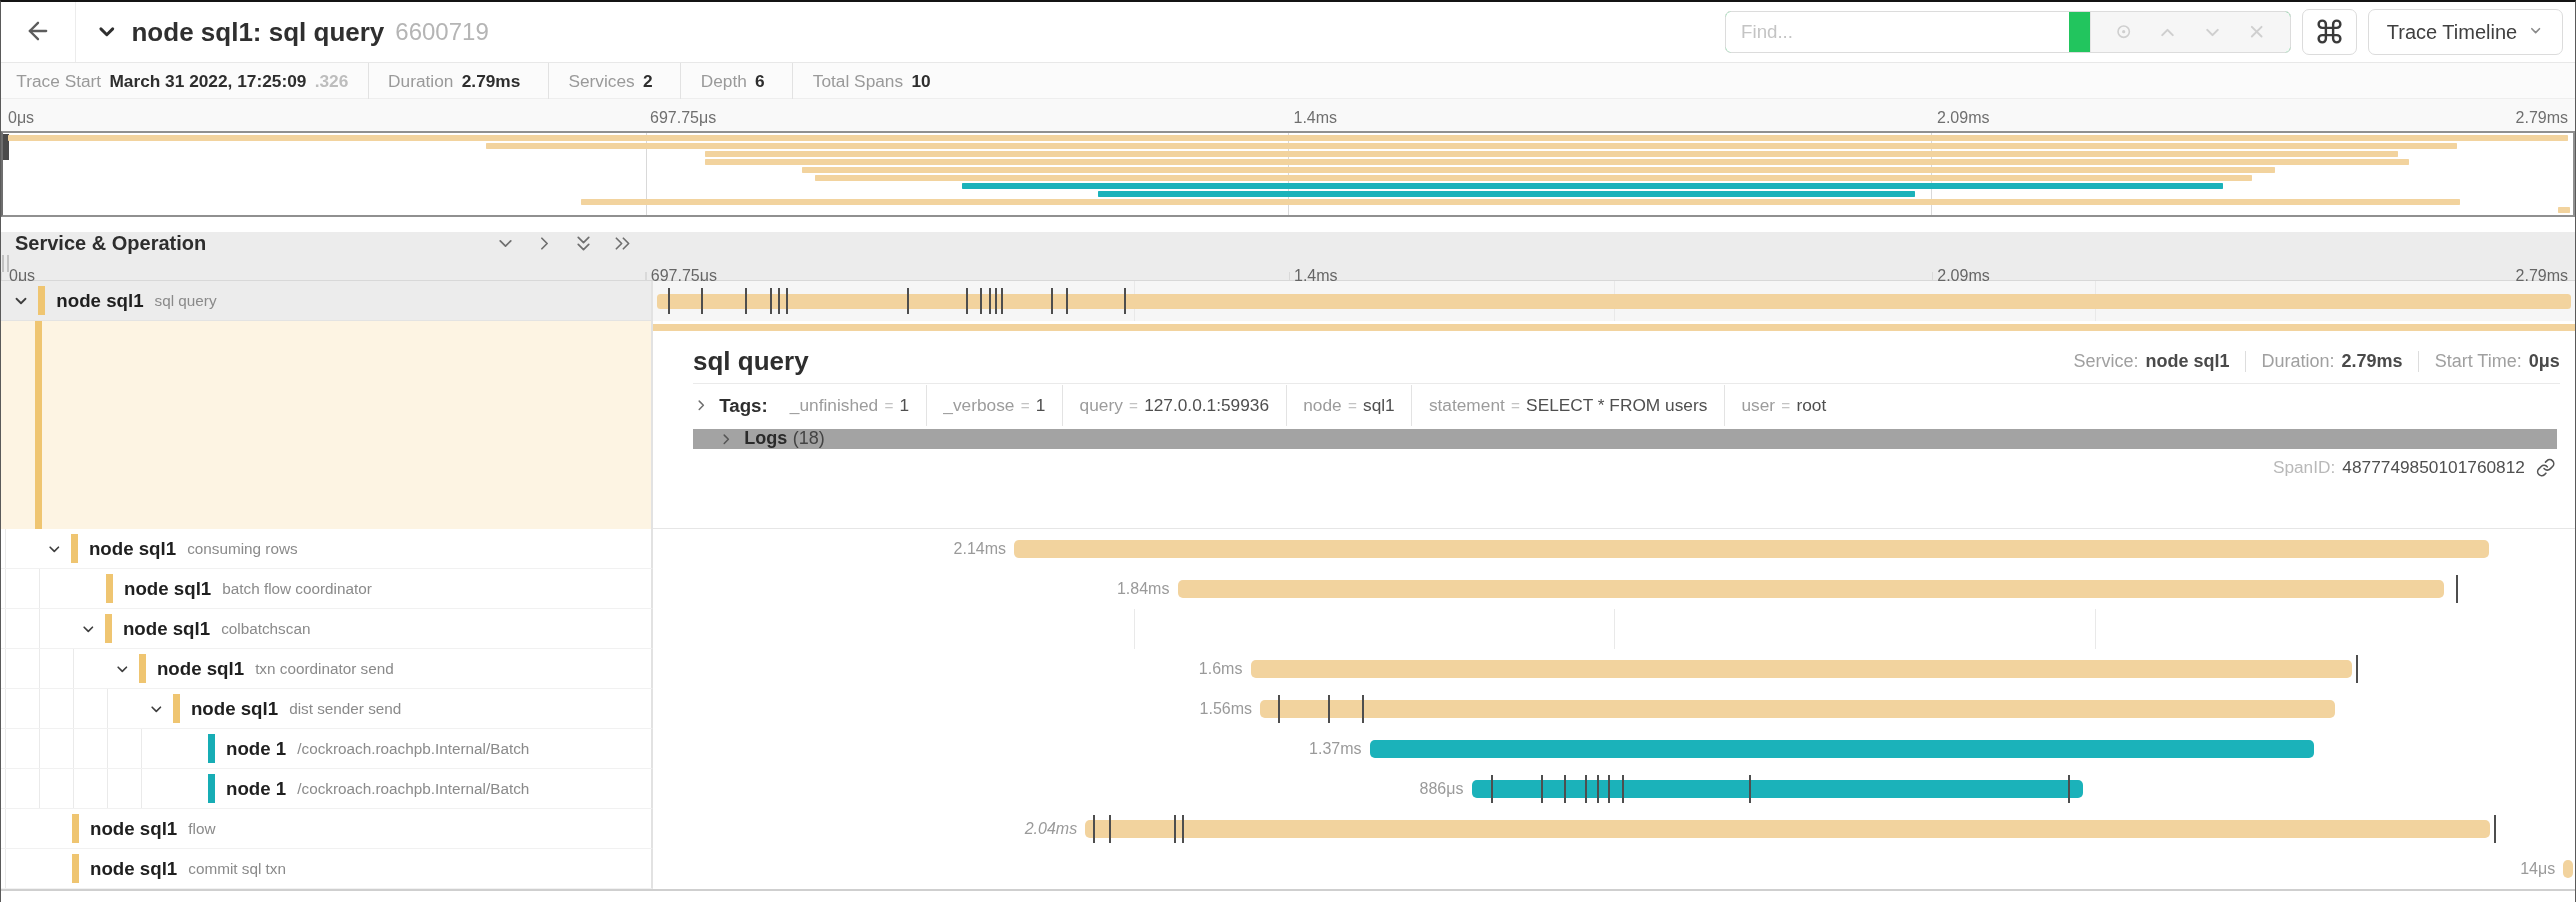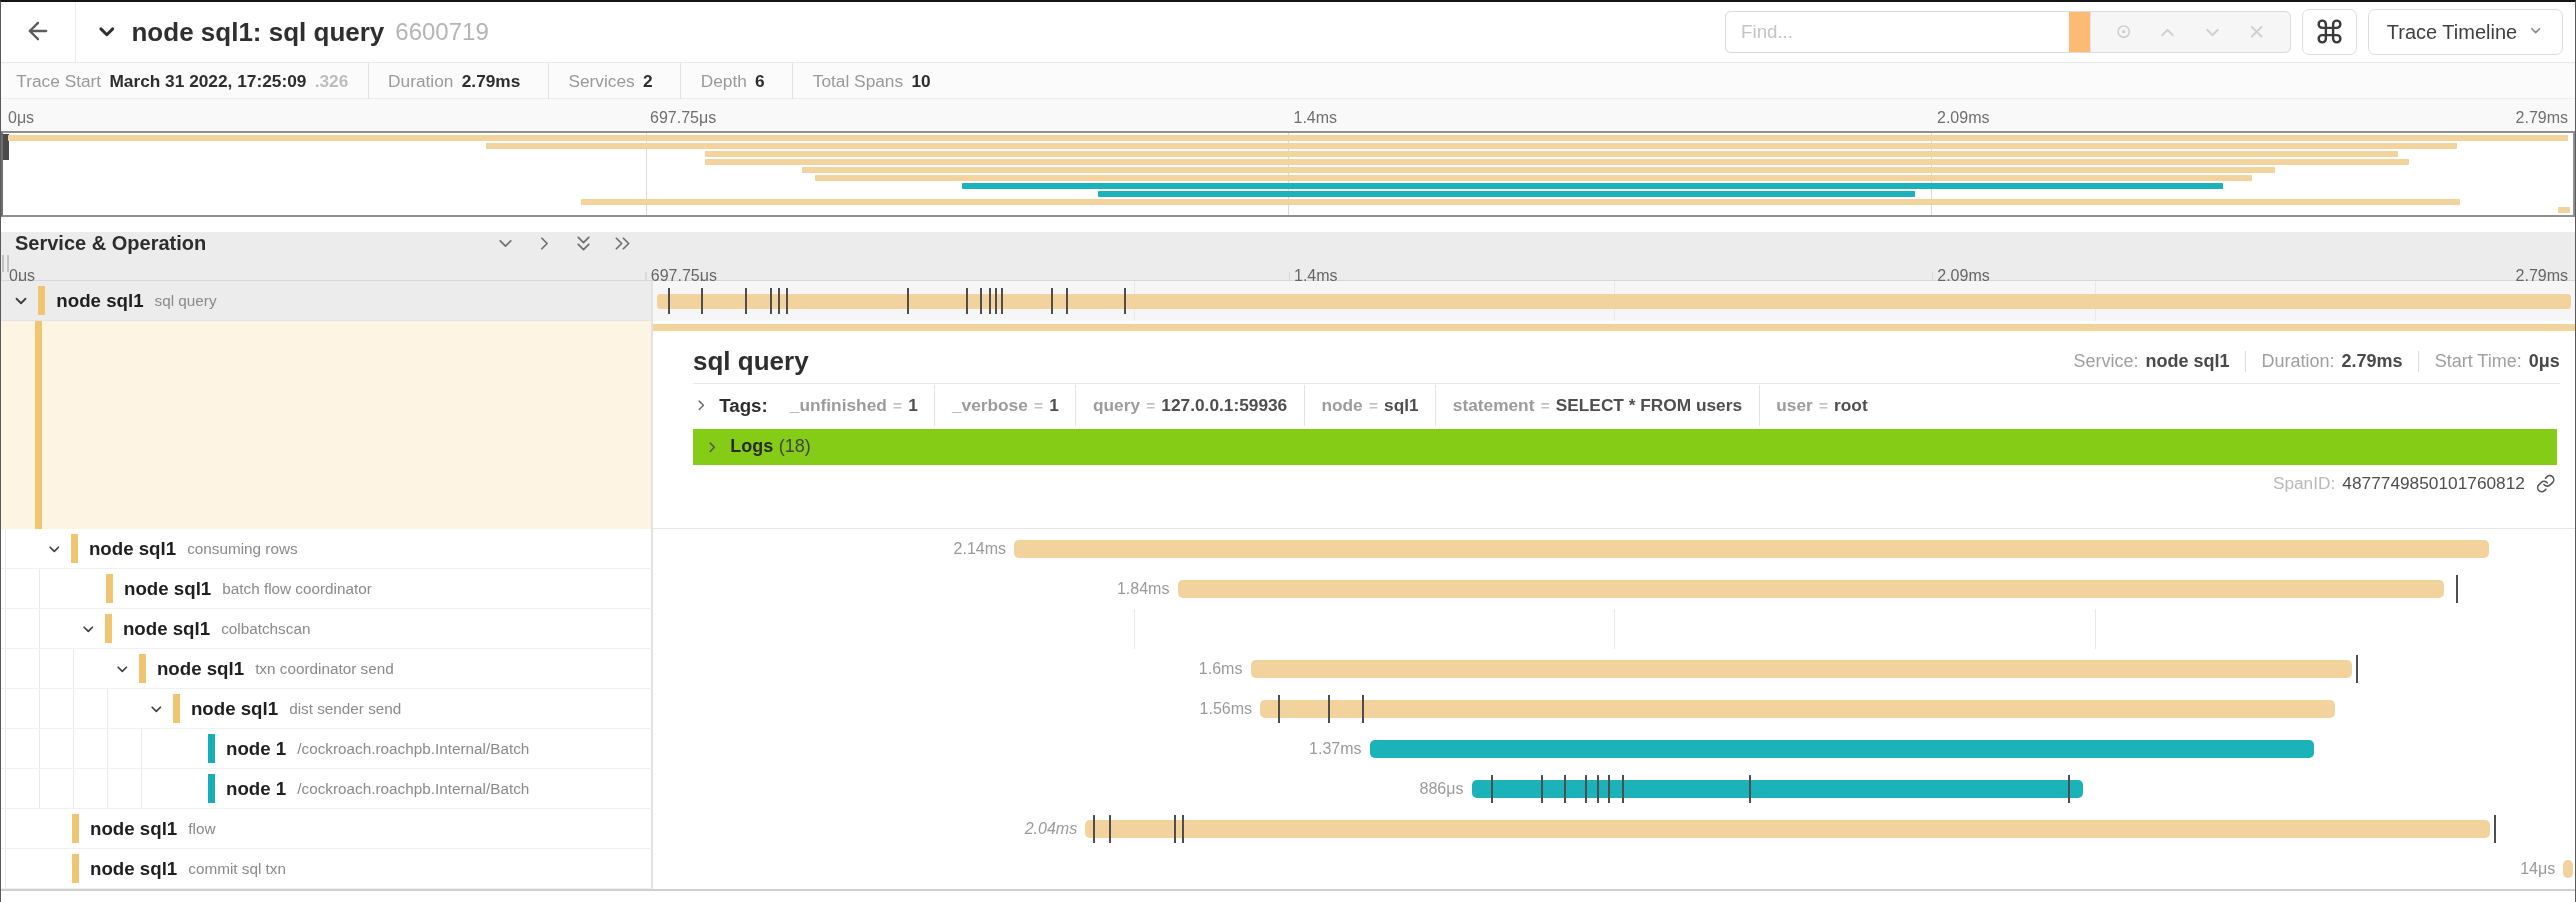--- a/index.html
+++ b/index.html
@@ -7,21 +7,21 @@
   #root{width:2576px;height:903px;background:#fff;border:1.4px solid #5a5a5a;border-top:2.8px solid #141414;overflow:hidden;position:relative;}
 
   
   .hdr{height:61px;display:flex;align-items:center;background:#fff;border-bottom:1.4px solid #e8e8e8;}
   .back{width:75px;height:100%;display:flex;align-items:center;justify-content:center;border-right:1.4px solid #ececec;cursor:pointer;}
   .title-wrap{display:flex;align-items:center;margin-left:19.4px;}
   .hchev{display:flex;align-items:center;margin-right:12.5px;}
   .htitle{font-size:26px;font-weight:700;color:#2f2f2f;white-space:nowrap;}
   .trace-id{font-size:24px;font-weight:400;color:#b5b5b5;margin-left:11px;}
   .hspacer{flex:1;}
-  .find-group{display:flex;height:42px;width:566px;border:1.4px solid #dcdcdc;border-radius:5.5px;overflow:hidden;background:#fdba74;gap:21px;}
+  .find-group{display:flex;height:42px;width:566px;border:1.4px solid #dcdcdc;border-radius:5.5px;overflow:hidden;background:#22c55e;gap:21px;}
   .find-input{flex:1;border:0;outline:none;font-size:18.7px;color:#444;padding:0 15.3px;font-family:"Liberation Sans",sans-serif;}
   .find-input::placeholder{color:#c4c4c4;}
   .find-suffix{width:200px;background:#f6f6f6;border-left:1.4px solid #e4e4e4;display:flex;align-items:center;justify-content:space-evenly;}
   .sicon{display:flex;align-items:center;}
   .cmd-btn{margin-left:11px;width:55px;height:46px;border:1.4px solid #dcdcdc;border-radius:7px;background:#fff;display:flex;align-items:center;justify-content:center;cursor:pointer;}
   .tt-btn{margin:0 12.5px 0 11px;height:46px;border:1.4px solid #dcdcdc;border-radius:7px;background:#fff;display:flex;align-items:center;gap:11px;padding:0 18px;font-size:20px;color:#404040;cursor:pointer;white-space:nowrap;}
 
   
   .meta{height:36px;display:flex;align-items:center;background:#fbfbfb;border-bottom:1.4px solid #eeeeee;padding-left:15.3px;font-size:17.3px;color:#9a9a9a;}
   .meta-item{display:flex;align-items:baseline;gap:8.3px;padding:0 19.4px;border-right:1.4px solid #e2e2e2;line-height:36px;}
@@ -76,24 +76,24 @@
   .dright{flex:1;position:relative;background:#fff;border-bottom:1.4px solid #e6e6e6;}
   .strip{position:absolute;top:2.8px;left:0;right:0;height:7px;background:#f2d39e;}
   .dcontent{position:absolute;top:19.4px;left:0;right:0;bottom:0;padding:0 15.3px 0 40px;}
   .dtitle-row{display:flex;align-items:center;height:43px;border-bottom:1.4px solid #eaeaea;}
   .dtitle{font-size:26px;font-weight:700;color:#2e2e2e;}
   .dstats{margin-left:auto;display:flex;align-items:center;font-size:18px;color:#a0a0a0;}
   .dstats b{color:#4a4a4a;font-weight:700;margin-left:7px;}
   .dsep{width:1.4px;height:21px;background:#ddd;margin:0 15.3px;}
   .tags-row{display:flex;align-items:center;min-height:40px;margin-top:1.4px;font-size:17.3px;}
   .tags-label{font-weight:700;color:#2e2e2e;font-size:18.7px;margin:0 5.5px 0 9.7px;}
-  .tag{display:flex;align-items:baseline;gap:6.2px;padding:0 16.6px;border-right:1.4px solid #e3e3e3;line-height:40px;white-space:nowrap;font-weight:bold;}
+  .tag{display:flex;align-items:baseline;gap:6.2px;padding:0 16.6px;border-right:1.4px solid #e3e3e3;line-height:40px;white-space:nowrap;}
   .tag:last-child{border-right:0;}
   .tk{color:#9c9c9c;}.teq{color:#c3c3c3;font-size:15.3px;}.tv{color:#4f4f4f;}
-  .logs-bar{height:36px;background:#84cc16;margin:2.8px 2.8px 0 0;display:flex;align-items:center;padding-left:11px;font-size:18px;color:#444;cursor:pointer;}
+  .logs-bar{height:20px;background:#a3a3a3;margin:2.8px 2.8px 0 0;display:flex;align-items:center;padding-left:25px;font-size:18px;color:#444;cursor:pointer;}
   .logs-label{font-weight:700;color:#2a2a2a;margin:0 5.5px 0 9.7px;}
   .spanid-row{height:35px;display:flex;align-items:center;justify-content:flex-end;gap:7px;font-size:17.3px;color:#b9b9b9;margin-top:1.4px;padding-right:4.2px;}
   .sid{color:#4f4f4f;}
   .link-ic{display:flex;align-items:center;margin-left:4.2px;cursor:pointer;}
 
   .bottom-strip{height:11px;border-top:2.1px solid #cfcfcf;background:#fff;}
 </style>
 </head>
 <body>
 

